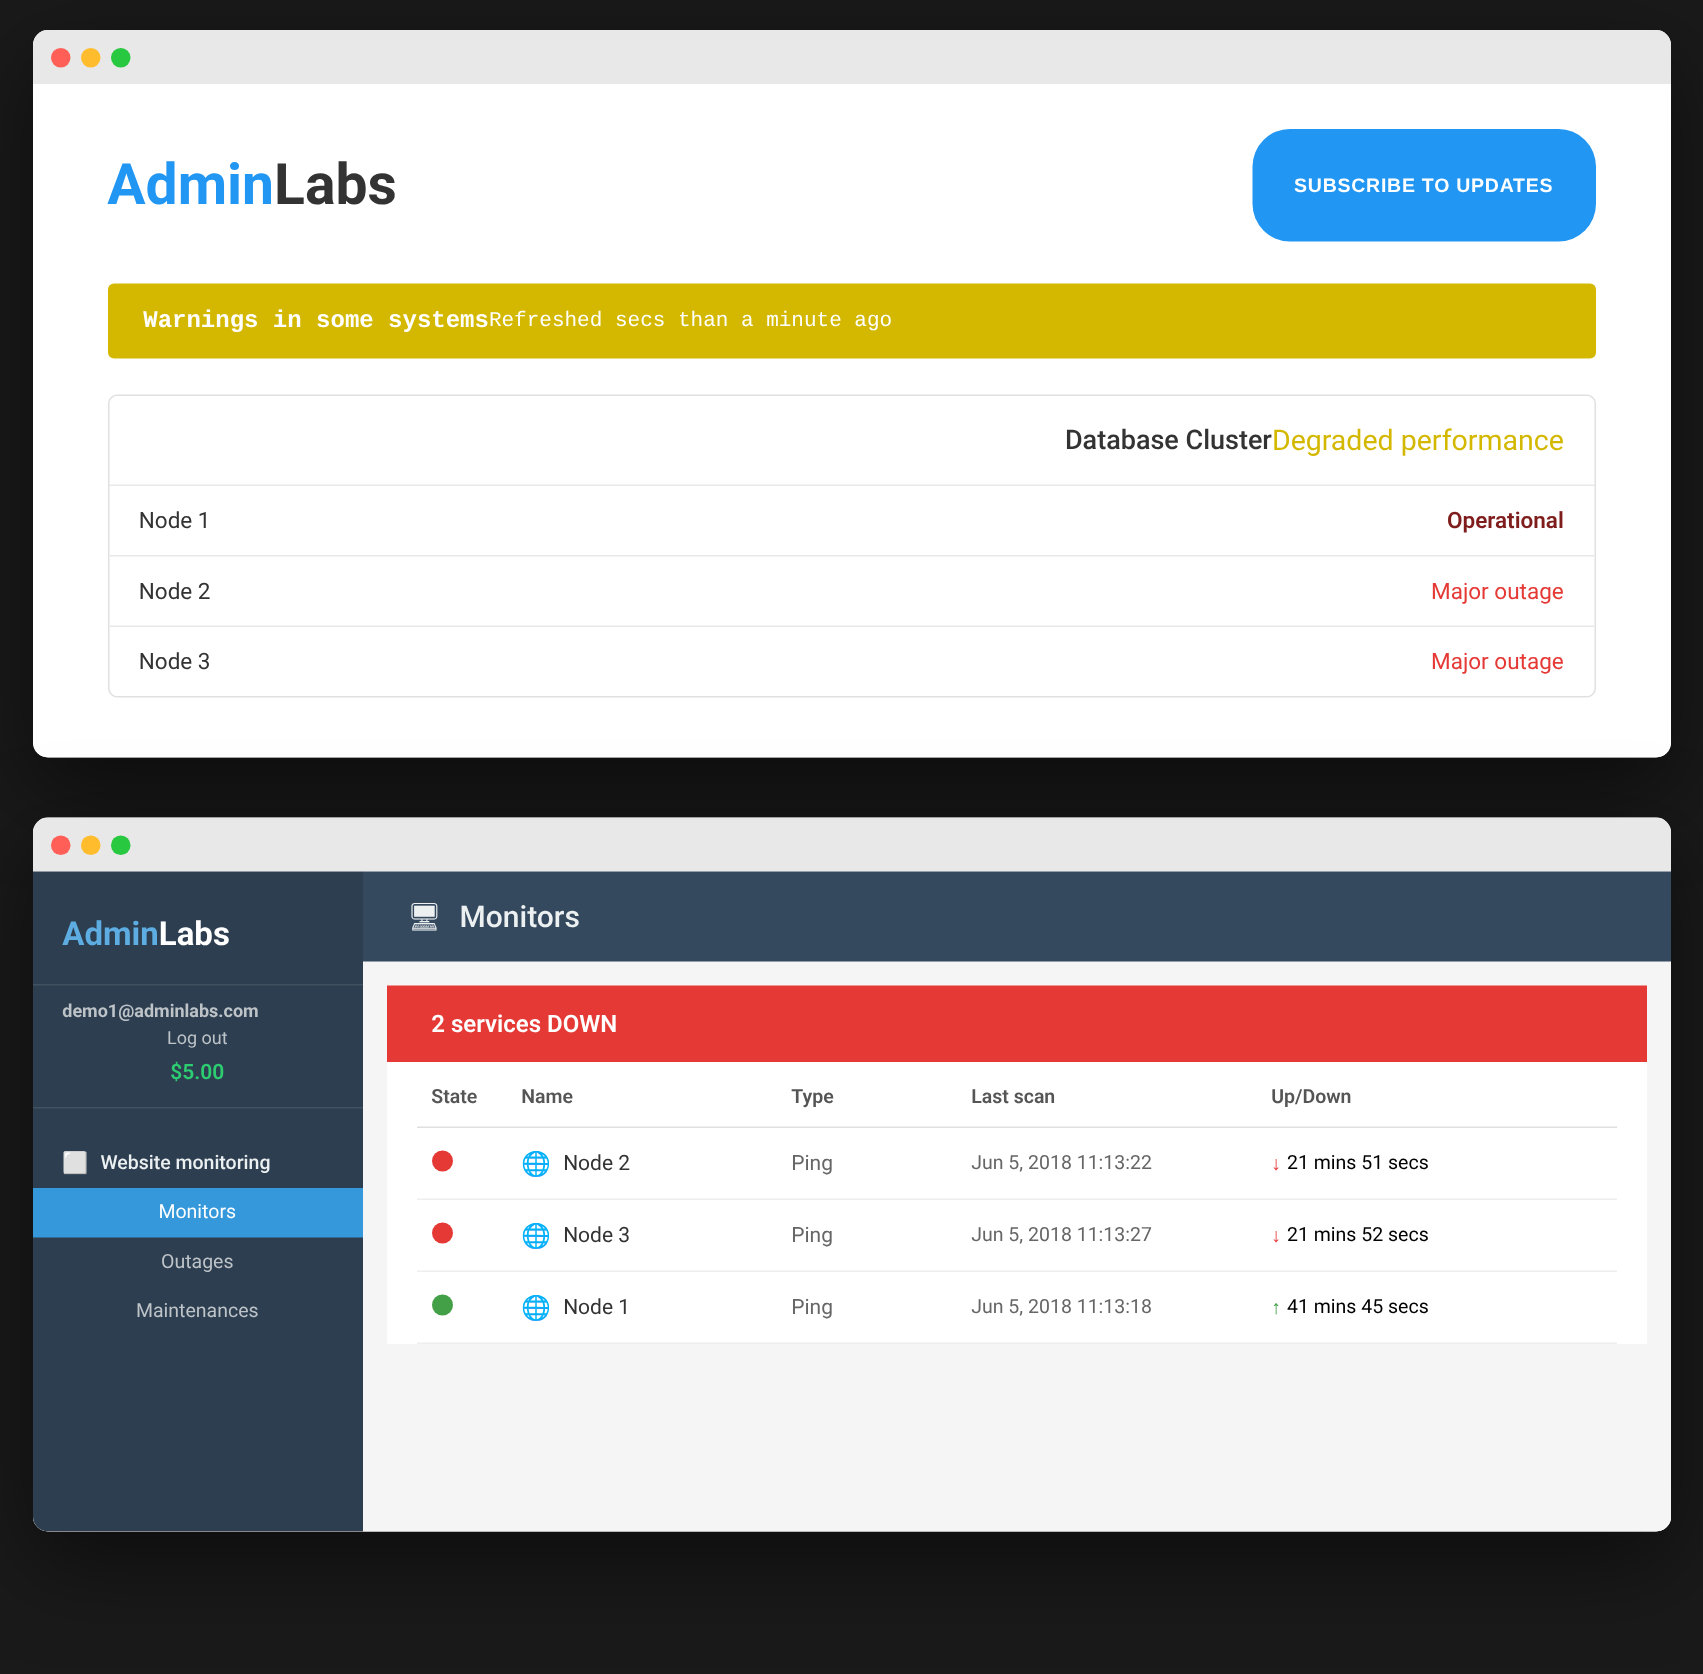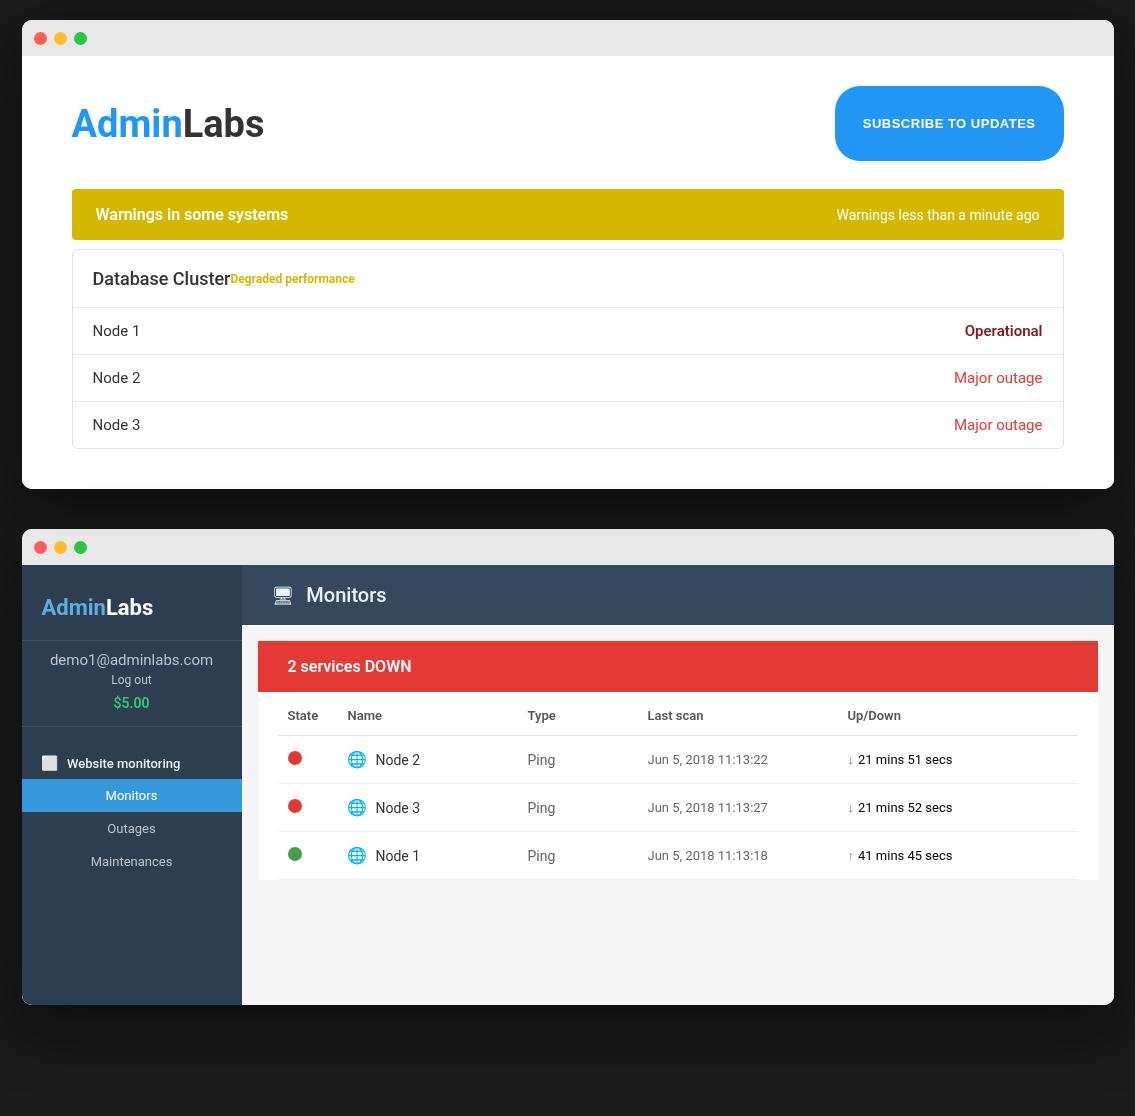--- a/index.html
+++ b/index.html
@@ -78,23 +78,24 @@
       letter-spacing: 0.5px;
       cursor: pointer;
       text-transform: uppercase;
     }
 
     .status-banner {
       background: #d4b800;
       border-radius: 4px;
       padding: 16px 24px;
       display: flex;
-      justify-content: space-between;
-      align-items: center;
-      margin-bottom: 9px;
+      justify-content: flex-start;
+      align-items: center;
+      margin-bottom: 24px;
+      font-family: Liberation Mono, monospace;
     }
 
     .status-banner-text {
       color: #fff;
       font-size: 16px;
       font-weight: 600;
     }
 
     .status-banner-refresh {
       color: #fff;
@@ -103,34 +104,34 @@
 
     .cluster-card {
       border: 1px solid #e0e0e0;
       border-radius: 6px;
       overflow: hidden;
     }
 
     .cluster-header {
       padding: 18px 20px;
       display: flex;
-      justify-content: flex-start;
+      justify-content: flex-end;
       align-items: center;
     }
 
     .cluster-name {
       font-size: 18px;
       color: #333;
       font-weight: 500;
     }
 
     .cluster-status-degraded {
       color: #d4b800;
-      font-size: 12px;
-      font-weight: 700;
+      font-size: 19px;
+      font-weight: 400;
     }
 
     .node-row {
       border-top: 1px solid #e8e8e8;
       padding: 14px 20px;
       display: flex;
       justify-content: space-between;
       align-items: center;
     }
 
@@ -171,23 +172,23 @@
     .sidebar-logo-labs { color: #fff; }
 
     .sidebar-user {
       padding: 10px 20px 15px;
       border-top: 1px solid rgba(255,255,255,0.1);
       border-bottom: 1px solid rgba(255,255,255,0.1);
     }
 
     .sidebar-email {
       color: #bdc3c7;
-      font-size: 15px;
-      text-align: center;
+      font-size: 12px;
       display: block;
+      font-weight: bold;
     }
 
     .sidebar-logout {
       color: #bdc3c7;
       font-size: 12px;
       text-align: center;
       display: block;
       margin-top: 4px;
       cursor: pointer;
     }
@@ -353,21 +354,21 @@
   <div class="status-content">
     <div class="status-header">
       <div class="logo">
         <span class="logo-admin">Admin</span><span class="logo-labs">Labs</span>
       </div>
       <button class="subscribe-btn">SUBSCRIBE TO UPDATES</button>
     </div>
 
     <div class="status-banner">
       <span class="status-banner-text">Warnings in some systems</span>
-      <span class="status-banner-refresh">Warnings less than a minute ago</span>
+      <span class="status-banner-refresh">Refreshed secs than a minute ago</span>
     </div>
 
     <div class="cluster-card">
       <div class="cluster-header">
         <span class="cluster-name">Database Cluster</span>
         <span class="cluster-status-degraded">Degraded performance</span>
       </div>
       <div class="node-row">
         <span class="node-name">Node 1</span>
         <span class="status-operational">Operational</span>

